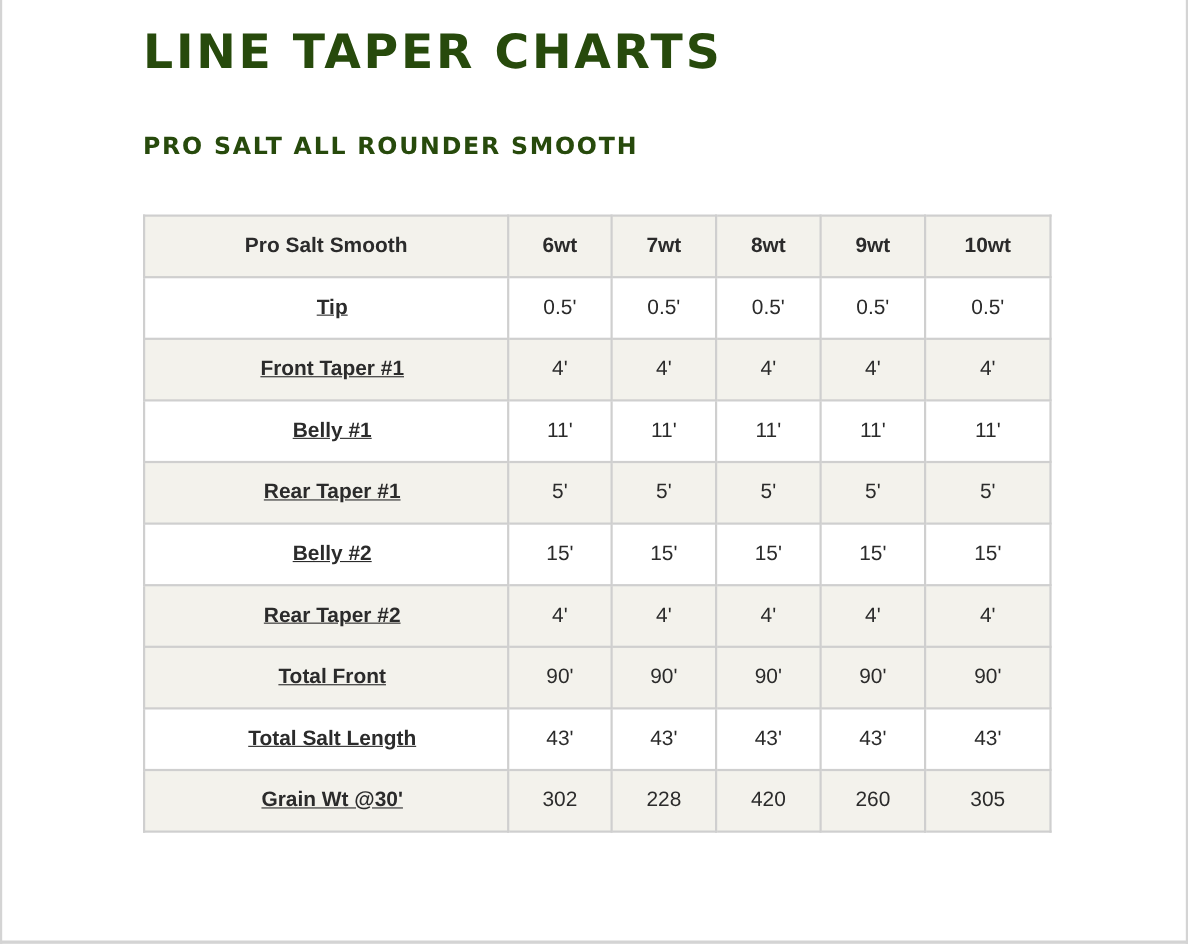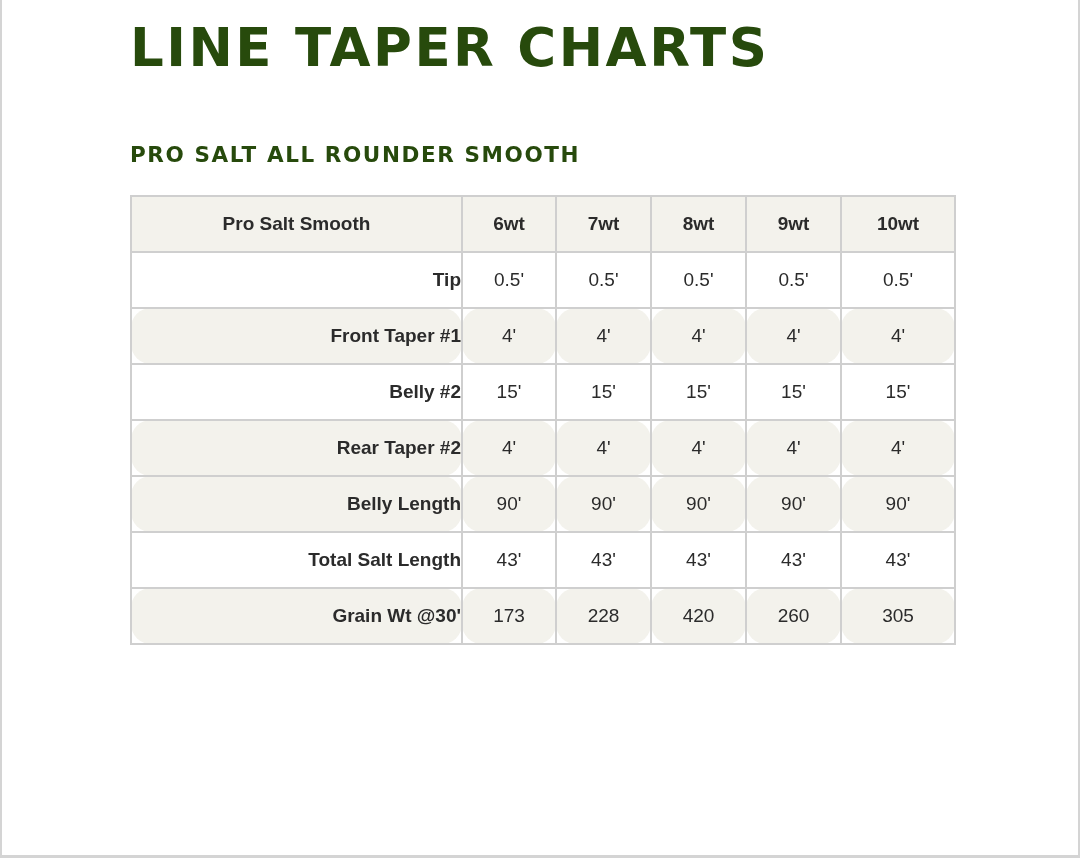--- a/index.html
+++ b/index.html
@@ -18,29 +18,29 @@
       border-bottom: 3px solid #d4d4d4;
       font-family: "Liberation Sans", sans-serif;
     }
     .page-title {
       position: absolute;
       left: 128px;
       top: 18px;
       margin: 0;
       font-family: "DejaVu Sans", sans-serif;
       font-weight: bold;
-      font-size: 53px;
+      font-size: 43px;
       letter-spacing: 2.5px;
       color: #274a0c;
       line-height: 60px;
     }
     .section-title {
       position: absolute;
       left: 128px;
-      top: 141px;
+      top: 120px;
       margin: 0;
       font-family: "DejaVu Sans", sans-serif;
       font-weight: bold;
       font-size: 21.5px;
       letter-spacing: 1.6px;
       color: #274a0c;
       line-height: 28px;
     }
     table.taper {
       position: absolute;
@@ -58,29 +58,30 @@
       color: #2b2b2b;
       font-family: "Liberation Sans", sans-serif;
     }
     table.taper th {
       font-weight: bold;
       text-align: center;
       background: #f3f2ec;
     }
     table.taper td.label {
       font-weight: bold;
-      text-align: right;
+      text-align: center;
       padding-left: 11px;
+      text-decoration: underline;
     }
     table.taper td.val {
       text-align: center;
       font-weight: normal;
       margin-top: 22px;
     }
-    table.taper tr.alt td { background: #f3f2ec; border-radius: 20px; }
+    table.taper tr.alt td { background: #f3f2ec; }
     table.taper tr.plain td { background: #ffffff; }
   </style>
 </head>
 <body>
 
 <h1 class="page-title">LINE TAPER CHARTS</h1>
 <h2 class="section-title">PRO SALT ALL ROUNDER SMOOTH</h2>
 
 <table class="taper">
   <colgroup>
@@ -112,53 +113,69 @@
     </tr>
     <tr class="alt">
       <td class="label">Front Taper #1</td>
       <td class="val">4'</td>
       <td class="val">4'</td>
       <td class="val">4'</td>
       <td class="val">4'</td>
       <td class="val">4'</td>
     </tr>
     <tr class="plain">
+      <td class="label">Belly #1</td>
+      <td class="val">11'</td>
+      <td class="val">11'</td>
+      <td class="val">11'</td>
+      <td class="val">11'</td>
+      <td class="val">11'</td>
+    </tr>
+    <tr class="alt">
+      <td class="label">Rear Taper #1</td>
+      <td class="val">5'</td>
+      <td class="val">5'</td>
+      <td class="val">5'</td>
+      <td class="val">5'</td>
+      <td class="val">5'</td>
+    </tr>
+    <tr class="plain">
       <td class="label">Belly #2</td>
       <td class="val">15'</td>
       <td class="val">15'</td>
       <td class="val">15'</td>
       <td class="val">15'</td>
       <td class="val">15'</td>
     </tr>
     <tr class="alt">
       <td class="label">Rear Taper #2</td>
       <td class="val">4'</td>
       <td class="val">4'</td>
       <td class="val">4'</td>
       <td class="val">4'</td>
       <td class="val">4'</td>
     </tr>
     <tr class="alt">
-      <td class="label">Belly Length</td>
+      <td class="label">Total Front</td>
       <td class="val">90'</td>
       <td class="val">90'</td>
       <td class="val">90'</td>
       <td class="val">90'</td>
       <td class="val">90'</td>
     </tr>
     <tr class="plain">
       <td class="label">Total Salt Length</td>
       <td class="val">43'</td>
       <td class="val">43'</td>
       <td class="val">43'</td>
       <td class="val">43'</td>
       <td class="val">43'</td>
     </tr>
     <tr class="alt">
       <td class="label">Grain Wt @30'</td>
-      <td class="val">173</td>
+      <td class="val">302</td>
       <td class="val">228</td>
       <td class="val">420</td>
       <td class="val">260</td>
       <td class="val">305</td>
     </tr>
   </tbody>
 </table>
 
 </body></html>

